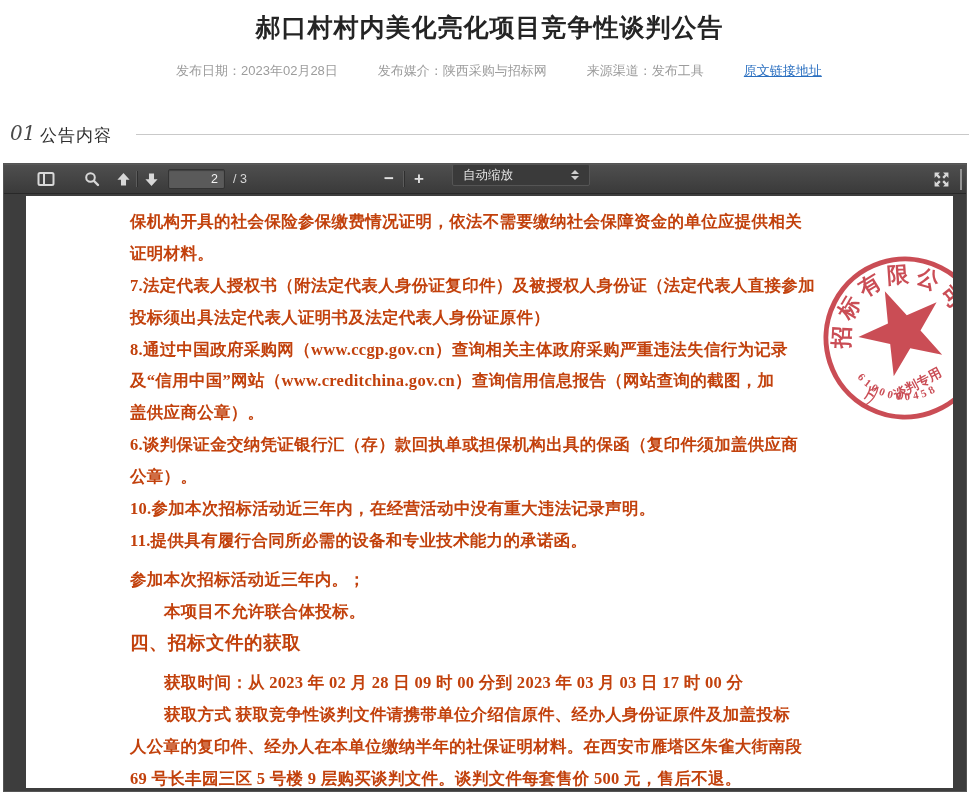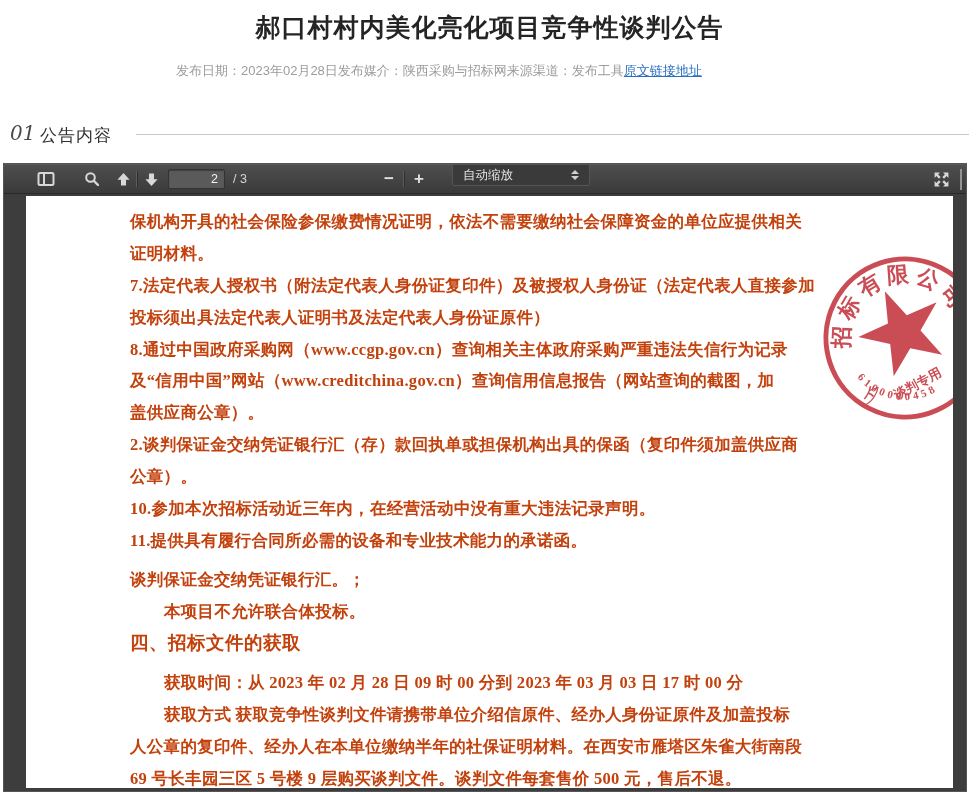--- a/index.html
+++ b/index.html
@@ -3,21 +3,21 @@
 <meta charset="utf-8">
 <style>
   * { margin:0; padding:0; box-sizing:border-box; }
   html,body { width:979px; height:792px; background:#ffffff; overflow:hidden;
               font-family:"Liberation Sans","DejaVu Sans",sans-serif; }
   .stage { position:relative; width:979px; height:610px; background:#fff; }
 
   
   .page-title { position:absolute; top:11px; left:0; width:100%; text-align:center;
                 font-size:25px; font-weight:bold; color:#242424; letter-spacing:1px; }
-  .meta-row { position:absolute; top:62px; left:176px; display:flex; 
+  .meta-row { position:absolute; top:62px; left:176px; display:flex; gap:40px;
               font-size:13px; color:#9c9c9c; white-space:nowrap; align-items:center; }
   .meta-item span { color:#9c9c9c; }
   .orig-link { color:#2a6fc0; text-decoration:underline; cursor:pointer; font-size:13px; }
 
   .sec-num { position:absolute; left:10px; top:121px; font-family:"DejaVu Serif","Liberation Serif",serif;
              font-style:italic; font-size:20px; color:#4a4a4a; }
   .sec-title { position:absolute; left:40px; top:124px; font-size:17px; color:#2e2e2e; letter-spacing:1px; }
   .sec-rule { position:absolute; left:136px; top:134px; width:833px; height:1px; background:#c9c9c9; }
 
   
@@ -153,25 +153,25 @@
 
     <div class="pdf-page">
       <div class="doc-lines">
           <div class="doc-line body">保机构开具的社会保险参保缴费情况证明，依法不需要缴纳社会保障资金的单位应提供相关</div>
           <div class="doc-line body">证明材料。</div>
           <div class="doc-line body">7.法定代表人授权书（附法定代表人身份证复印件）及被授权人身份证（法定代表人直接参加</div>
           <div class="doc-line body">投标须出具法定代表人证明书及法定代表人身份证原件）</div>
           <div class="doc-line body">8.通过中国政府采购网（www.ccgp.gov.cn）查询相关主体政府采购严重违法失信行为记录</div>
           <div class="doc-line body">及“信用中国”网站（www.creditchina.gov.cn）查询信用信息报告（网站查询的截图，加</div>
           <div class="doc-line body">盖供应商公章）。</div>
-          <div class="doc-line body">2.谈判保证金交纳凭证银行汇（存）款回执单或担保机构出具的保函（复印件须加盖供应商</div>
+          <div class="doc-line body">6.谈判保证金交纳凭证银行汇（存）款回执单或担保机构出具的保函（复印件须加盖供应商</div>
           <div class="doc-line body">公章）。</div>
           <div class="doc-line body">10.参加本次招标活动近三年内，在经营活动中没有重大违法记录声明。</div>
           <div class="doc-line body">11.提供具有履行合同所必需的设备和专业技术能力的承诺函。</div>
-          <div class="doc-line body gap">谈判保证金交纳凭证银行汇。；</div>
+          <div class="doc-line body gap">参加本次招标活动近三年内。；</div>
           <div class="doc-line indent"><span>本项目</span><span class="it">不允许</span><span>联合体投标。</span></div>
           <div class="doc-line heading">四、招标文件的获取</div>
           <div class="doc-line indent gap8">获取时间：从 2023 年 02 月 28 日  09 时 00 分到 2023 年 03 月 03 日  17 时 00 分</div>
           <div class="doc-line indent">获取方式 获取竞争性谈判文件请携带单位介绍信原件、经办人身份证原件及加盖投标</div>
           <div class="doc-line body">人公章的复印件、经办人在本单位缴纳半年的社保证明材料。在西安市雁塔区朱雀大街南段</div>
           <div class="doc-line body">69 号长丰园三区 5 号楼 9 层购买谈判文件。谈判文件每套售价 500 元，售后不退。</div>
         </div>
 
       <svg class="stamp" viewBox="0 0 210 220">
         <g transform="rotate(-18 89 102)" fill="#c2303a">

